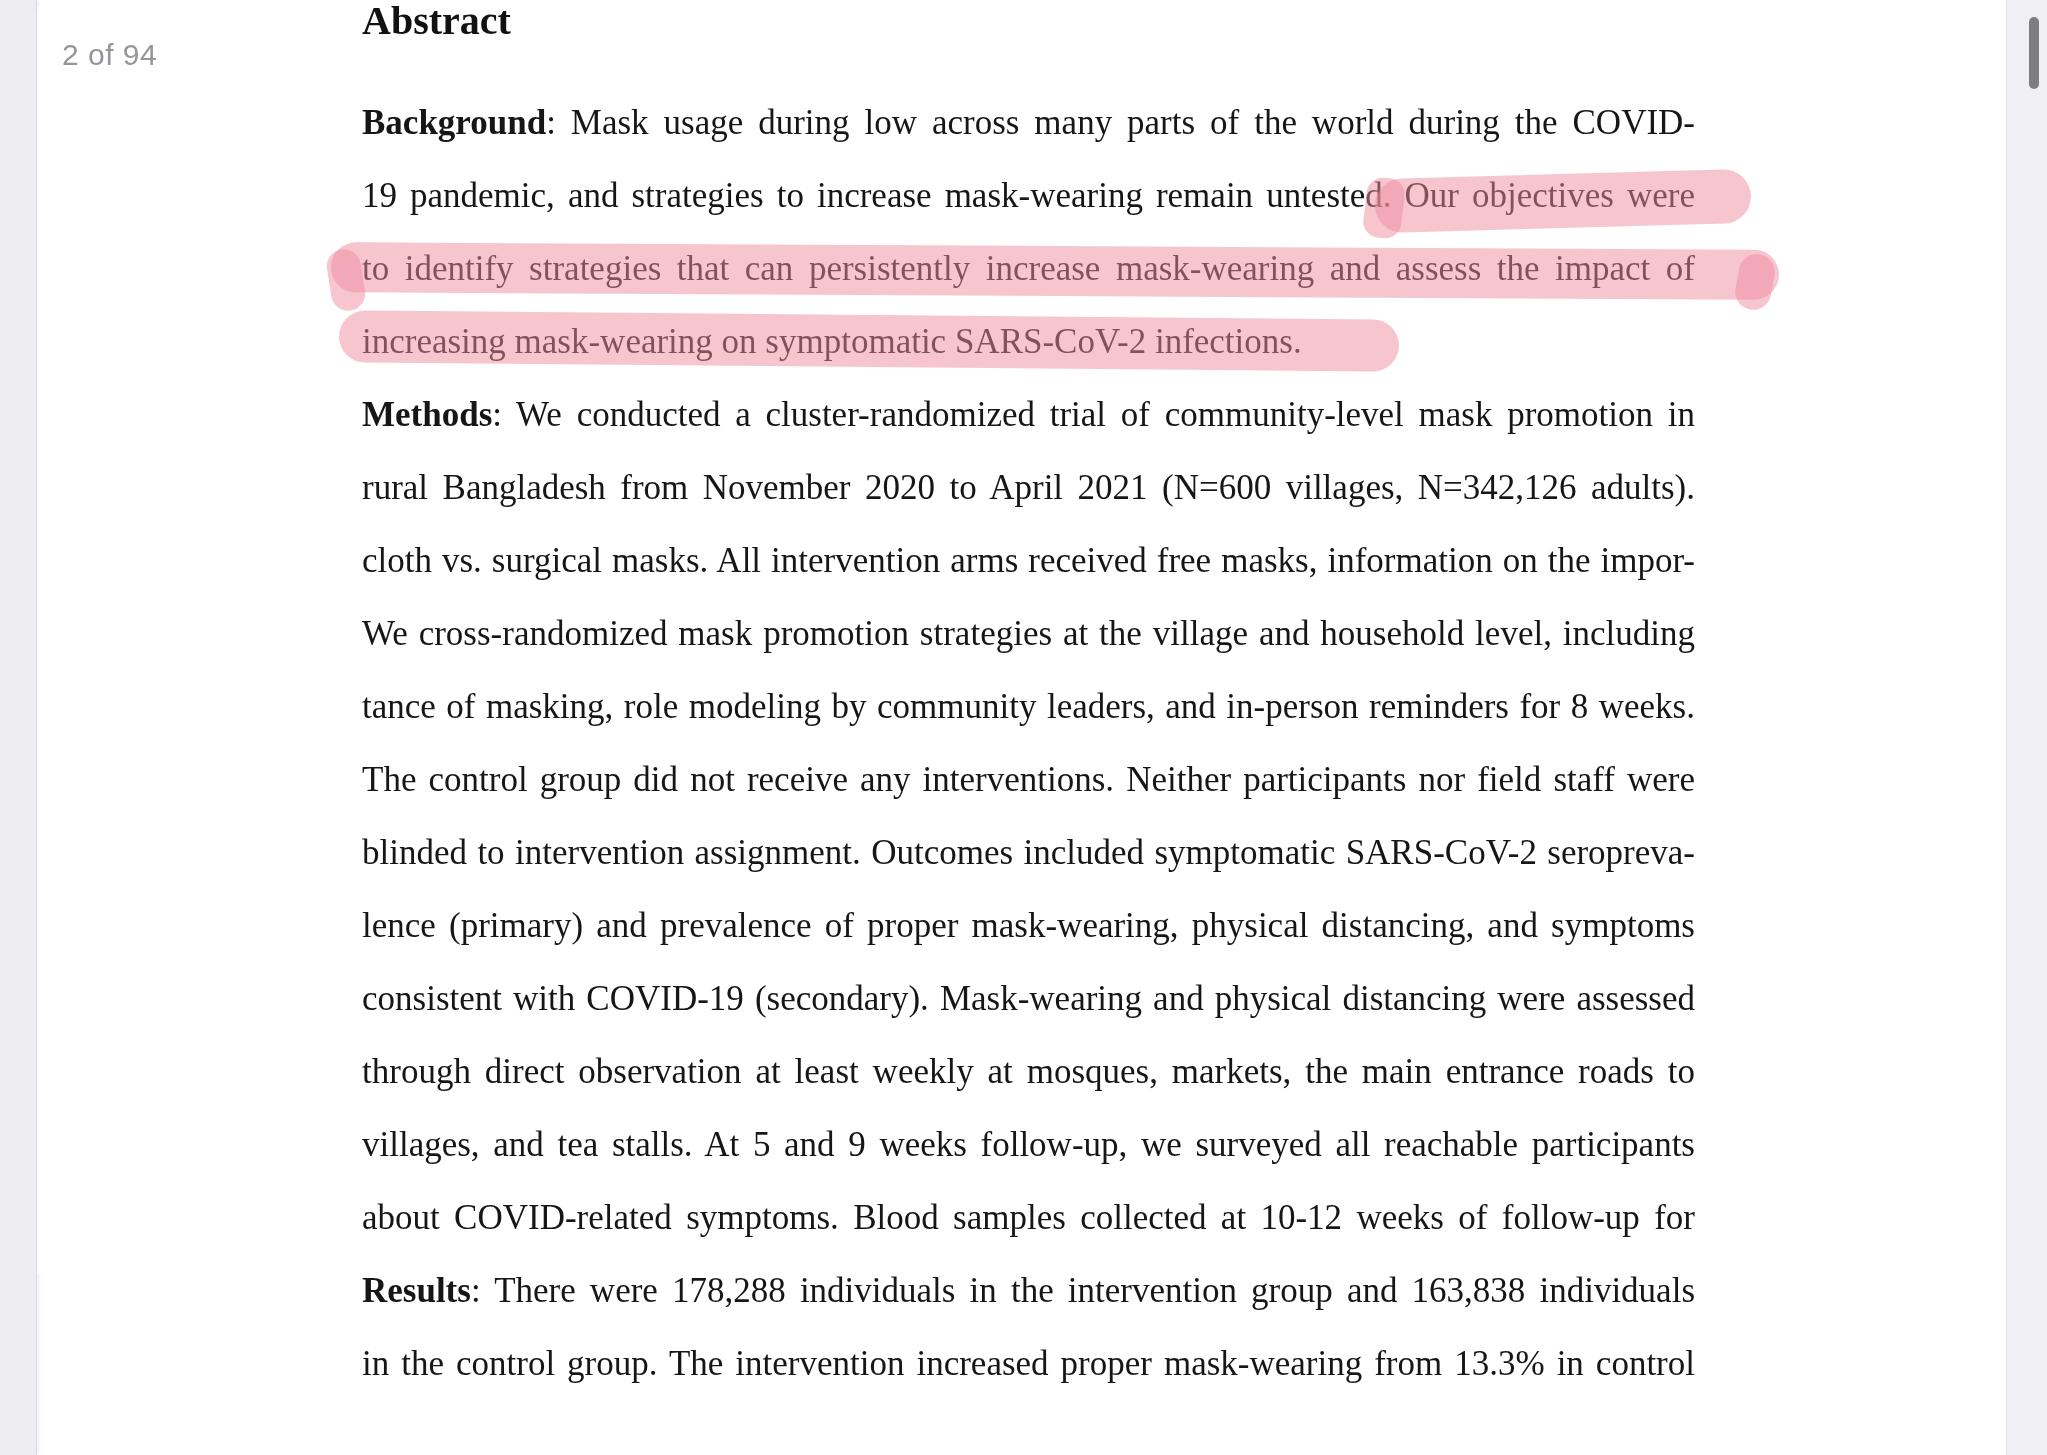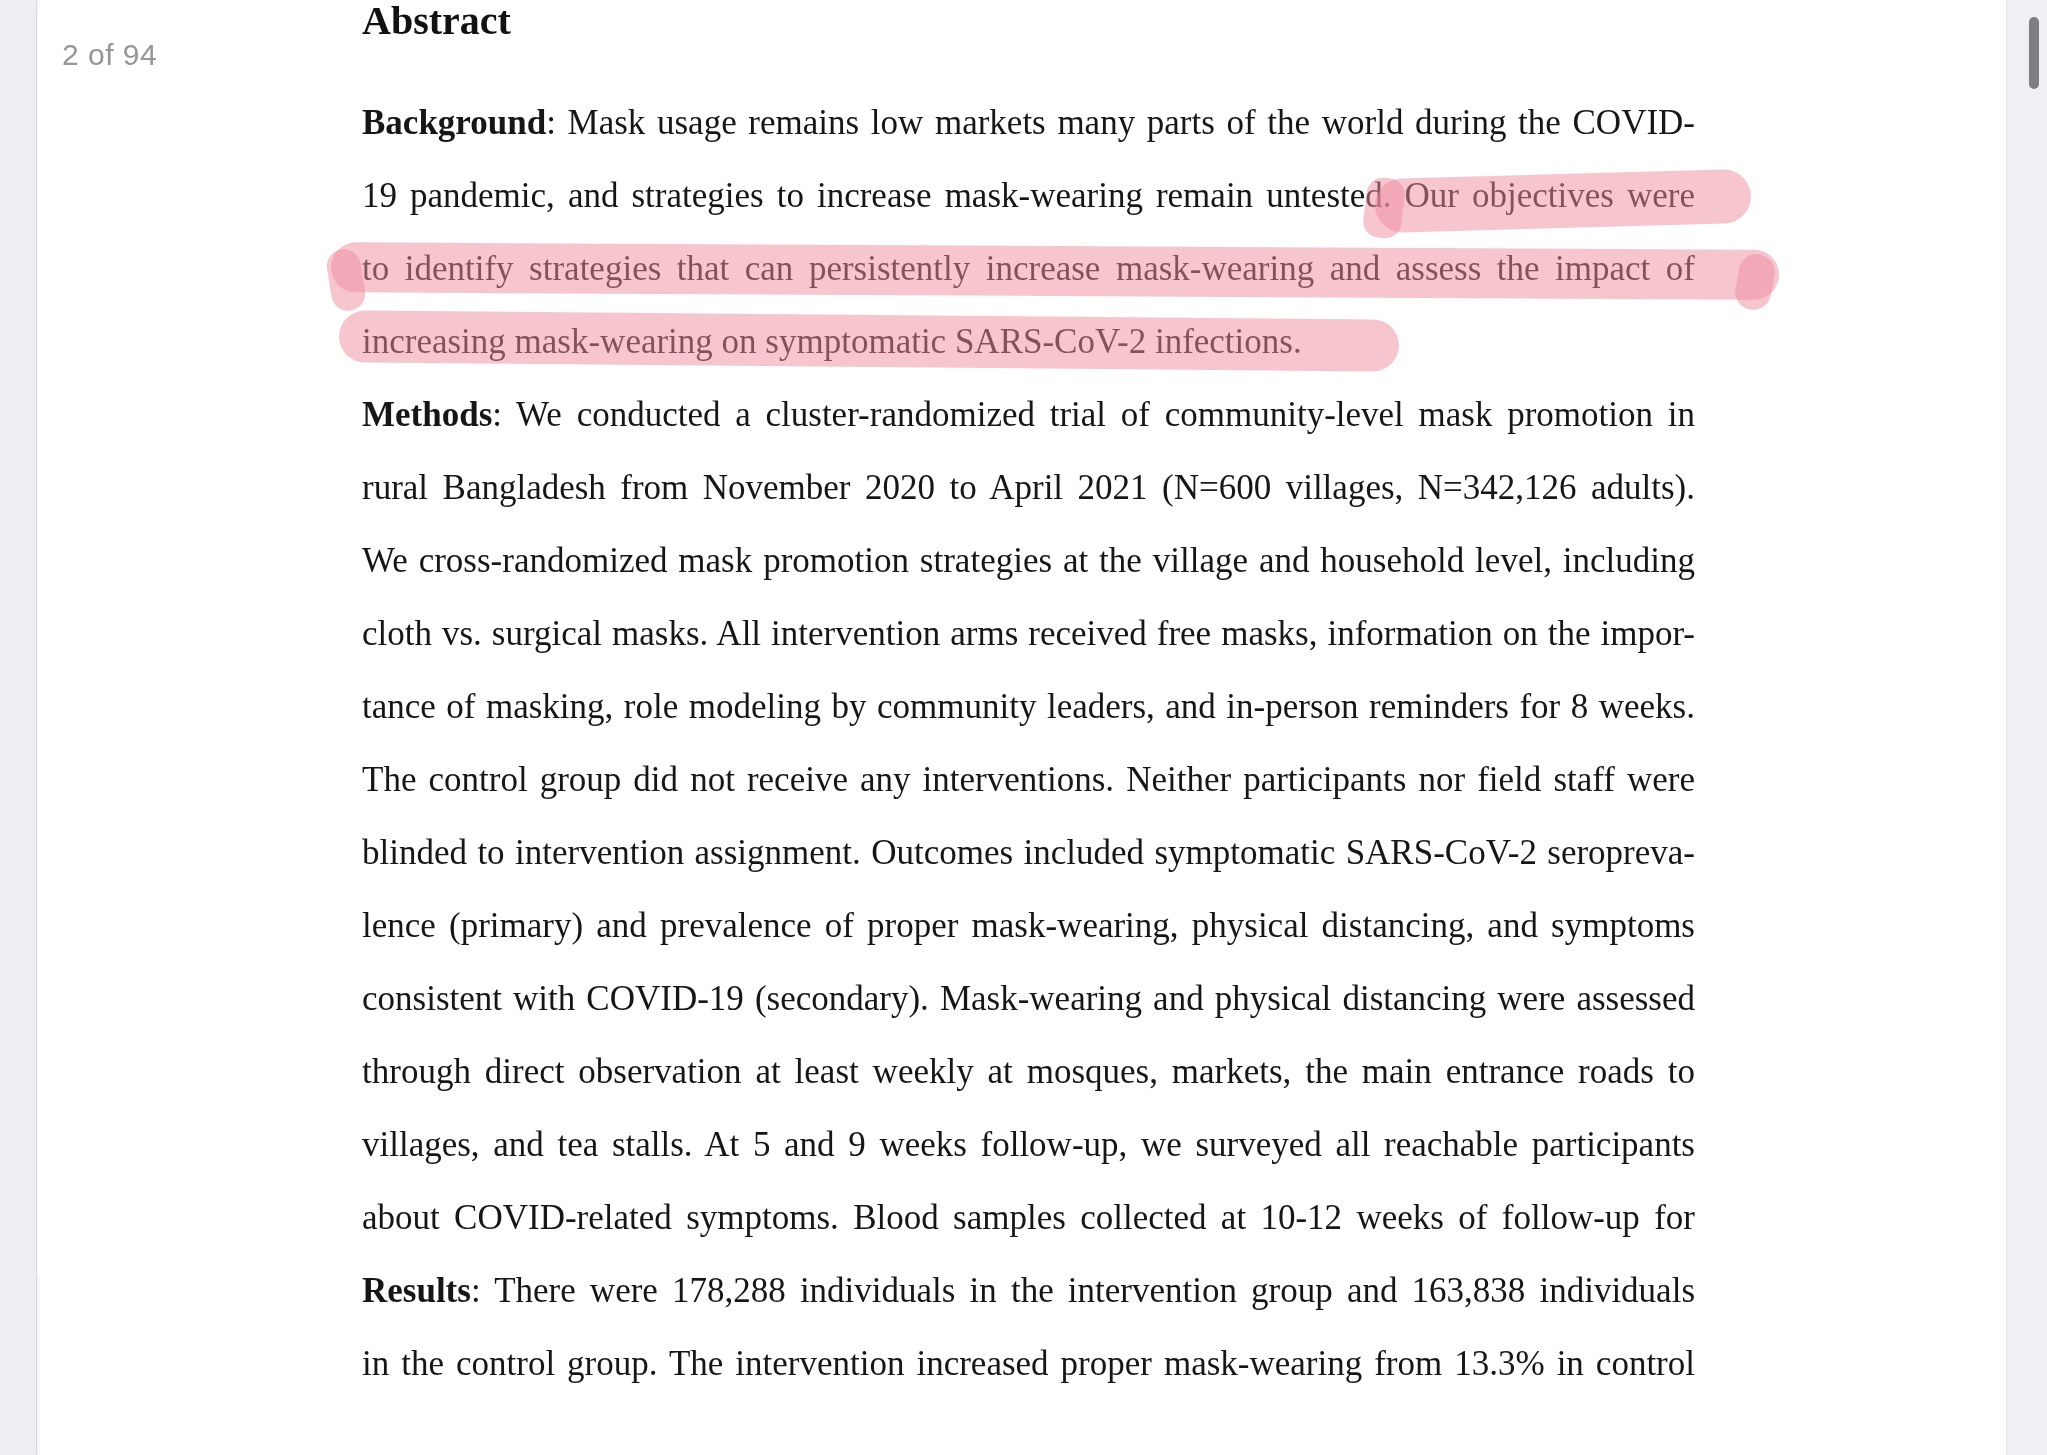--- a/index.html
+++ b/index.html
@@ -63,28 +63,28 @@
 </style>
 </head>
 <body>
 
 <div class="gutter-left"></div>
 
 <div class="pdf-page">
   <div class="page-indicator">2 of 94</div>
   <h1 class="doc-title">Abstract</h1>
   <div class="column" id="lines">
-      <div class="line"><span class="bold">Background</span><span>: Mask usage remains low markets many parts of the world during the COVID-</span></div>
+      <div class="line"><span class="bold">Background</span><span>: Mask usage during low across many parts of the world during the COVID-</span></div>
       <div class="line"><span>19 pandemic, and strategies to increase mask-wearing remain untested. Our objectives were</span></div>
       <div class="line"><span>to identify strategies that can persistently increase mask-wearing and assess the impact of</span></div>
       <div class="line para-end"><span>increasing mask-wearing on symptomatic SARS-CoV-2 infections.</span></div>
       <div class="line"><span class="bold">Methods</span><span>: We conducted a cluster-randomized trial of community-level mask promotion in</span></div>
       <div class="line"><span>rural Bangladesh from November 2020 to April 2021 (N=600 villages, N=342,126 adults).</span></div>
+      <div class="line"><span>cloth vs. surgical masks. All intervention arms received free masks, information on the impor-</span></div>
       <div class="line"><span>We cross-randomized mask promotion strategies at the village and household level, including</span></div>
-      <div class="line"><span>cloth vs. surgical masks. All intervention arms received free masks, information on the impor-</span></div>
       <div class="line"><span>tance of masking, role modeling by community leaders, and in-person reminders for 8 weeks.</span></div>
       <div class="line"><span>The control group did not receive any interventions. Neither participants nor field staff were</span></div>
       <div class="line"><span>blinded to intervention assignment. Outcomes included symptomatic SARS-CoV-2 seropreva-</span></div>
       <div class="line"><span>lence (primary) and prevalence of proper mask-wearing, physical distancing, and symptoms</span></div>
       <div class="line"><span>consistent with COVID-19 (secondary). Mask-wearing and physical distancing were assessed</span></div>
       <div class="line"><span>through direct observation at least weekly at mosques, markets, the main entrance roads to</span></div>
       <div class="line"><span>villages, and tea stalls. At 5 and 9 weeks follow-up, we surveyed all reachable participants</span></div>
       <div class="line"><span>about COVID-related symptoms. Blood samples collected at 10-12 weeks of follow-up for</span></div>
       <div class="line"><span class="bold">Results</span><span>: There were 178,288 individuals in the intervention group and 163,838 individuals</span></div>
       <div class="line"><span>in the control group. The intervention increased proper mask-wearing from 13.3% in control</span></div>

